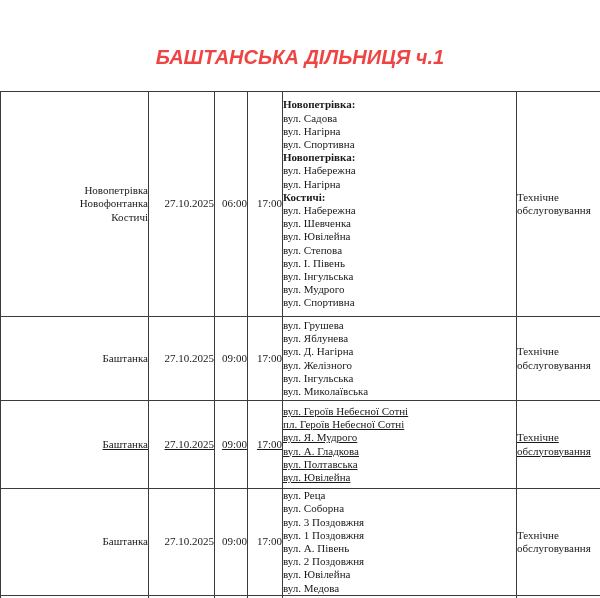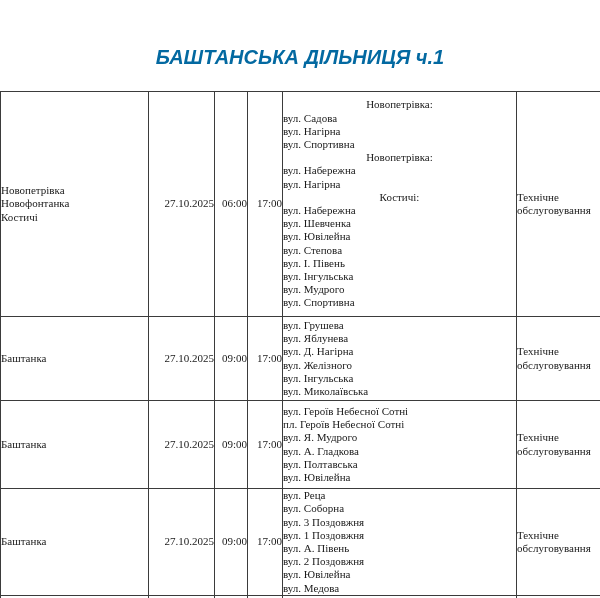--- a/index.html
+++ b/index.html
@@ -20,21 +20,21 @@
     margin-top: 46px;
     margin-bottom: 0;
   }
   .page-title {
     display: inline-block;
     margin: 0;
     font-family: "Liberation Sans", "DejaVu Sans", sans-serif;
     font-size: 20px;
     font-weight: bold;
     font-style: italic;
-    color: #0369a1;
+    color: #ef4444;
     letter-spacing: 0px;
   }
   table.outage {
     border-collapse: collapse;
     table-layout: fixed;
     width: 620px;
     margin-top: 22px;
     margin-left: 0px;
   }
   table.outage td {
@@ -45,32 +45,32 @@
     padding: 0;
     overflow: hidden;
   }
   col.c1 { width: 148px; }
   col.c2 { width: 66px; }
   col.c3 { width: 33px; }
   col.c4 { width: 35px; }
   col.c5 { width: 234px; }
   col.c6 { width: 104px; }
 
-  td.c1 { padding-left: 3px; }
+  td.c1 { padding-left: 3px; text-align: right; }
   td.c2, td.c3, td.c4 { text-align: right; }
   td.c5 { vertical-align: top; padding: 2px 0 2px 4px; }
   td.c6 { padding-left: 3px; }
 
   tr.row-0 td { height: 224px; }
   tr.row-1 td { height: 83px; }
-  tr.row-2 td { height: 87px; }
+  tr.row-2 td { height: 87px; text-decoration: underline; }
   tr.row-3 td { height: 106px; }
   tr.row-tail td { height: 20px; border-bottom: none; }
 
-  .b { font-weight: normal; text-align: center; }
+  .b { font-weight: bold; }
 </style>
 </head>
 <body>
 
 <div class="title-wrap">
   <h1 class="page-title">БАШТАНСЬКА ДІЛЬНИЦЯ ч.1</h1>
 </div>
 
 <table class="outage">
   <colgroup>

